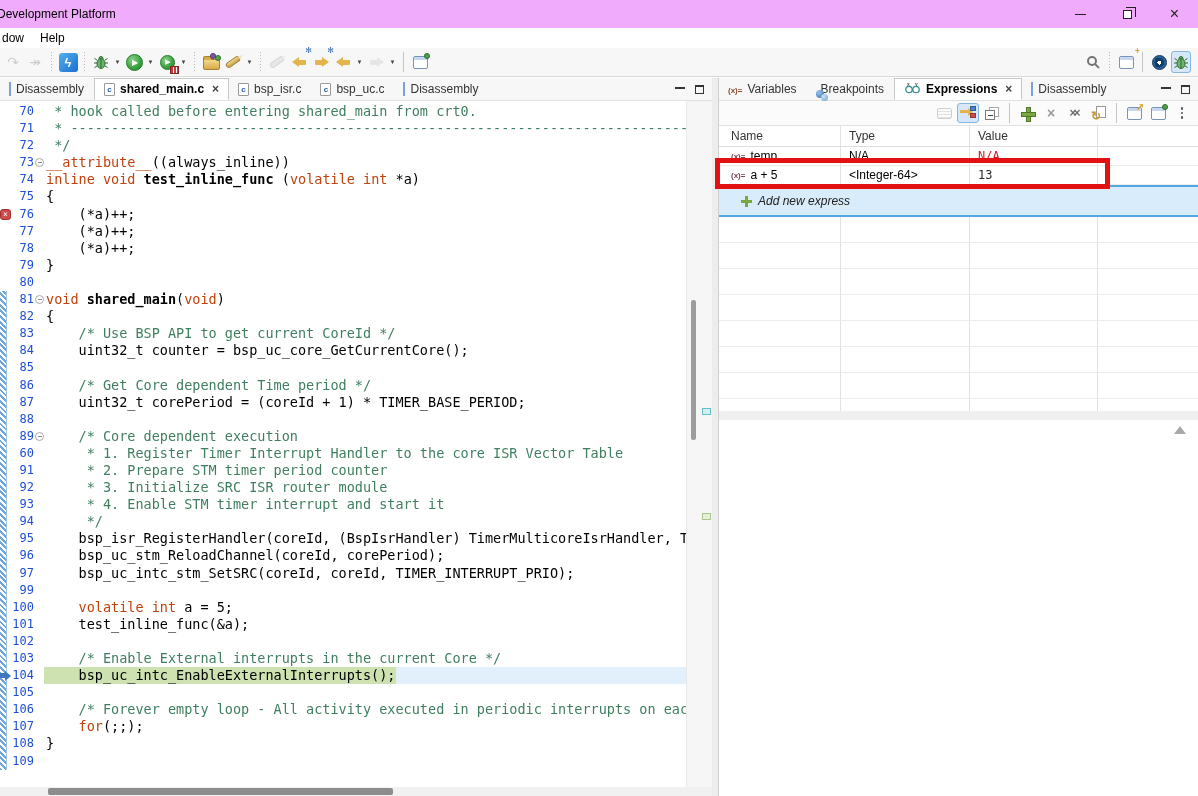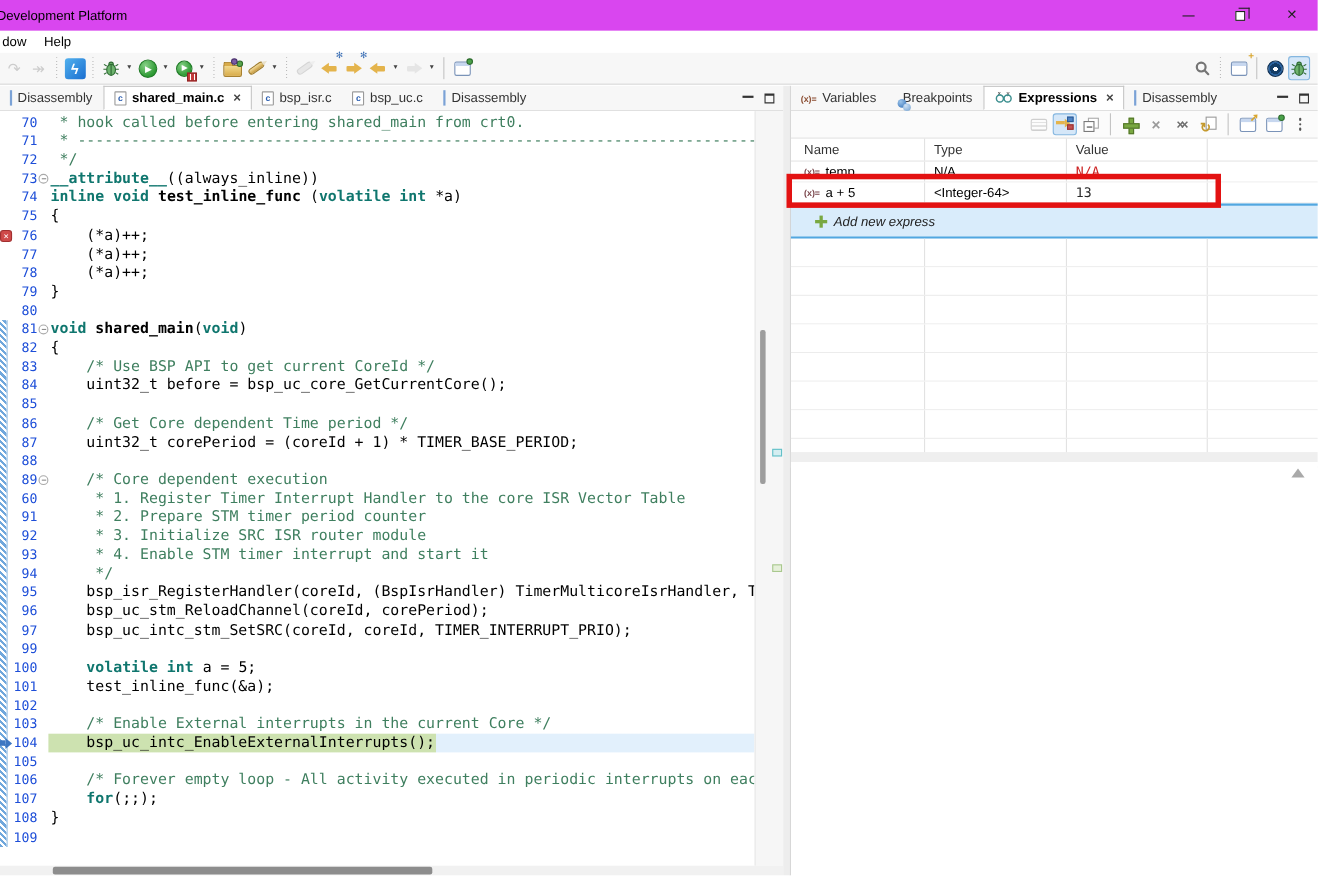--- a/index.html
+++ b/index.html
@@ -1,21 +1,21 @@
 <!DOCTYPE html>
 <html><head>
 <meta charset="utf-8">
 <style>
   * { margin:0; padding:0; box-sizing:border-box; }
   body { font-family:"Liberation Sans", sans-serif; background:#fff; }
   .app { position:relative; width:1198px; height:796px; background:#fff; overflow:hidden;
          font-family:"Liberation Sans", sans-serif; color:#000; }
 
   
-  .titlebar { position:absolute; top:0; left:0; right:0; height:28px; background:#d946ef; }
+  .titlebar { position:absolute; top:0; left:0; right:0; height:28px; background:#f0abfc; }
   .title-text { position:absolute; left:-3px; top:0; line-height:28px; font-size:12px; color:#000; white-space:nowrap; }
   .wincontrols { position:absolute; right:0; top:0; height:28px; display:flex; }
   .winbtn { width:47px; height:28px; display:flex; align-items:center; justify-content:center; }
   .ic-min { width:11px; height:0; border-top:1.6px solid #222; display:inline-block; }
   .ic-restore { width:9px; height:9px; border:1.4px solid #222; position:relative; background:#fff; }
   .ic-restore:before { content:""; position:absolute; left:2px; top:-4px; width:9px; height:9px; border:1.4px solid #222; border-left:none; border-bottom:none; }
   .ic-close { font-size:16px; color:#222; line-height:1; }
 
   
   .menubar { position:absolute; top:28px; left:0; right:0; height:20px; background:#fff; display:flex; align-items:center; font-size:12px; }
@@ -87,21 +87,21 @@
   .editor { position:absolute; top:23px; left:0; right:0; bottom:9px; background:#fff; }
   .lines { position:absolute; left:0; top:0; width:686px; bottom:0; overflow:hidden; padding-top:2px; }
   .code-line { display:flex; height:17.1px; line-height:17.1px; font-family:"DejaVu Sans Mono","Liberation Mono",monospace; font-size:13.5px; white-space:pre; position:relative; }
   .lmark { width:10px; position:relative; z-index:2; flex:0 0 auto; }
   .ln { width:24px; text-align:right; color:#1d4ed8; font-size:12px; flex:0 0 auto; z-index:2; }
   .foldc { width:10px; position:relative; flex:0 0 auto; }
   .fold { position:absolute; left:1px; top:4px; width:9px; height:9px; border:1px solid #a9a9a9; border-radius:50%; background:#fff; }
   .fold:before { content:""; position:absolute; left:1.5px; top:3px; width:4px; height:1px; background:#8d8d8d; }
   .codetext { flex:1; padding-left:2px; overflow:hidden; color:#000; }
   .seg-c { color:#3f7f5f; }
-  .seg-k { color:#0f766e; font-weight:bold; }
+  .seg-k { color:#c2410c; font-weight:normal; }
   .seg-f { font-weight:bold; }
   .cur .codetext { background:linear-gradient(to right,#cde2b0 0,#cde2b0 352px,#e2f0fc 352px,#e2f0fc 100%); }
   .bp-icon { position:absolute; left:0; top:3px; width:11px; height:11px; background:#cf4a4a; border:1px solid #a23030; border-radius:3px; color:#fff; font-size:8px; line-height:9px; text-align:center; }
   .iptr { position:absolute; left:0; top:6px; width:5px; height:5px; background:#3d77c2; }
   .iptr:after { content:""; position:absolute; left:5px; top:-2.5px; border-left:6px solid #3d77c2; border-top:5px solid transparent; border-bottom:5px solid transparent; }
   .chbar { position:absolute; left:0; width:7px; z-index:1;
            background:repeating-linear-gradient(45deg,#6fa7dc 0 2px,#ffffff 2px 4px); border-right:1px solid #9dc3e6; }
   .vscroll { position:absolute; right:12px; top:0; width:14px; bottom:0; background:#f6f6f6; border-left:1px solid #e8e8e8; }
   .vthumb { position:absolute; left:4px; width:5px; background:#9d9d9d; border-radius:2px; }
   .ruler { position:absolute; right:0; top:0; width:12px; bottom:0; background:#f6f6f6; }
@@ -352,21 +352,21 @@
             <div class="code-line"><span class="lmark"></span><span class="ln">74</span><span class="foldc"></span><span class="codetext"><span class="seg-k">inline</span><span> </span><span class="seg-k">void</span><span> </span><span class="seg-f">test_inline_func</span><span> (</span><span class="seg-k">volatile</span><span> </span><span class="seg-k">int</span><span> *a)</span></span></div>
             <div class="code-line"><span class="lmark"></span><span class="ln">75</span><span class="foldc"></span><span class="codetext"><span>{</span></span></div>
             <div class="code-line"><span class="lmark"><span class="bp-icon">×</span></span><span class="ln">76</span><span class="foldc"></span><span class="codetext"><span>    (*a)++;</span></span></div>
             <div class="code-line"><span class="lmark"></span><span class="ln">77</span><span class="foldc"></span><span class="codetext"><span>    (*a)++;</span></span></div>
             <div class="code-line"><span class="lmark"></span><span class="ln">78</span><span class="foldc"></span><span class="codetext"><span>    (*a)++;</span></span></div>
             <div class="code-line"><span class="lmark"></span><span class="ln">79</span><span class="foldc"></span><span class="codetext"><span>}</span></span></div>
             <div class="code-line"><span class="lmark"></span><span class="ln">80</span><span class="foldc"></span><span class="codetext"></span></div>
             <div class="code-line"><span class="lmark"></span><span class="ln">81</span><span class="foldc"><span class="fold"></span></span><span class="codetext"><span class="seg-k">void</span><span> </span><span class="seg-f">shared_main</span><span>(</span><span class="seg-k">void</span><span>)</span></span></div>
             <div class="code-line"><span class="lmark"></span><span class="ln">82</span><span class="foldc"></span><span class="codetext"><span>{</span></span></div>
             <div class="code-line"><span class="lmark"></span><span class="ln">83</span><span class="foldc"></span><span class="codetext"><span class="seg-c">    /* Use BSP API to get current CoreId */</span></span></div>
-            <div class="code-line"><span class="lmark"></span><span class="ln">84</span><span class="foldc"></span><span class="codetext"><span>    uint32_t before = bsp_uc_core_GetCurrentCore();</span></span></div>
+            <div class="code-line"><span class="lmark"></span><span class="ln">84</span><span class="foldc"></span><span class="codetext"><span>    uint32_t counter = bsp_uc_core_GetCurrentCore();</span></span></div>
             <div class="code-line"><span class="lmark"></span><span class="ln">85</span><span class="foldc"></span><span class="codetext"></span></div>
             <div class="code-line"><span class="lmark"></span><span class="ln">86</span><span class="foldc"></span><span class="codetext"><span class="seg-c">    /* Get Core dependent Time period */</span></span></div>
             <div class="code-line"><span class="lmark"></span><span class="ln">87</span><span class="foldc"></span><span class="codetext"><span>    uint32_t corePeriod = (coreId + 1) * TIMER_BASE_PERIOD;</span></span></div>
             <div class="code-line"><span class="lmark"></span><span class="ln">88</span><span class="foldc"></span><span class="codetext"></span></div>
             <div class="code-line"><span class="lmark"></span><span class="ln">89</span><span class="foldc"><span class="fold"></span></span><span class="codetext"><span class="seg-c">    /* Core dependent execution</span></span></div>
             <div class="code-line"><span class="lmark"></span><span class="ln">60</span><span class="foldc"></span><span class="codetext"><span class="seg-c">     * 1. Register Timer Interrupt Handler to the core ISR Vector Table</span></span></div>
             <div class="code-line"><span class="lmark"></span><span class="ln">91</span><span class="foldc"></span><span class="codetext"><span class="seg-c">     * 2. Prepare STM timer period counter</span></span></div>
             <div class="code-line"><span class="lmark"></span><span class="ln">92</span><span class="foldc"></span><span class="codetext"><span class="seg-c">     * 3. Initialize SRC ISR router module</span></span></div>
             <div class="code-line"><span class="lmark"></span><span class="ln">93</span><span class="foldc"></span><span class="codetext"><span class="seg-c">     * 4. Enable STM timer interrupt and start it</span></span></div>
             <div class="code-line"><span class="lmark"></span><span class="ln">94</span><span class="foldc"></span><span class="codetext"><span class="seg-c">     */</span></span></div>

